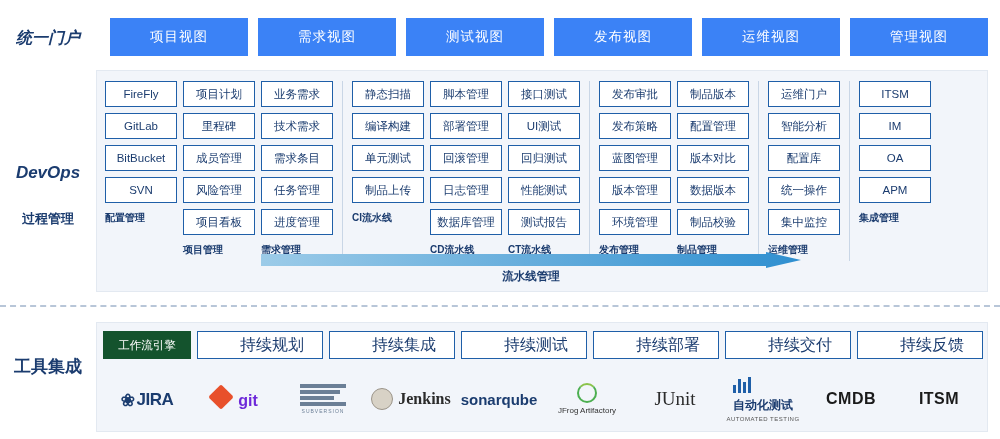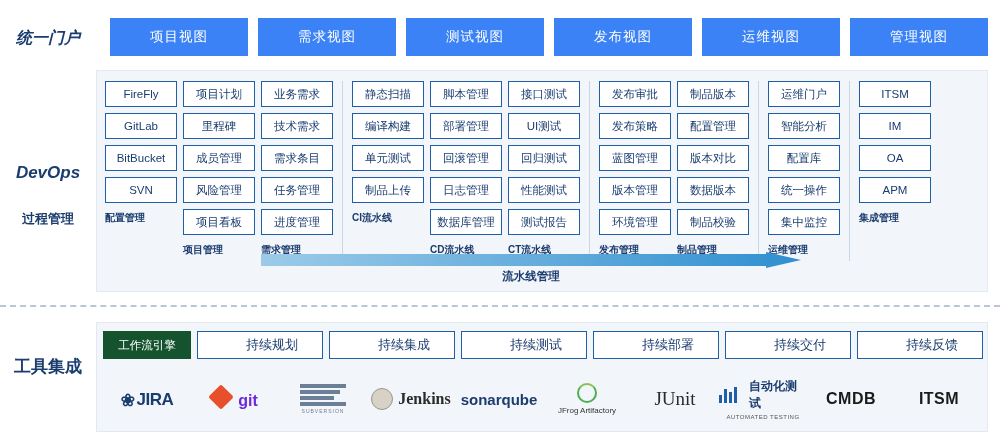--- a/index.html
+++ b/index.html
@@ -111,21 +111,21 @@
   }
   .wf-engine {
     width: 88px; height: 28px;
     background: #14532d; color: #fff;
     font-size: 11.5px;
     display: flex; align-items: center; justify-content: center;
   }
   .wf-item {
     flex: 1 1 0; height: 28px;
     border: 1px solid #1f5fa8; background: #ffffff;
-    color: #1b3c6f; font-size: 13px;
+    color: #1b3c6f; font-size: 16px;
     display: flex; align-items: center; justify-content: center; padding-left: 24px;
   }
   .logo-row {
     position: absolute; left: 6px; top: 48px;
     width: 880px; height: 56px;
     display: flex; align-items: center;
   }
   .logo {
     flex: 1 1 0;
     height: 56px;
@@ -159,21 +159,21 @@
   .sonar { color:#222; font-size:15px; }
   .sonar b { color:#1b3c6f; }
   .jfrog { display:flex; flex-direction:column; align-items:center; color:#2b2b2b; }
   .jfrog .ring {
     width:20px; height:20px; border-radius:50%;
     border:2px solid #4caf50; border-top-color:#8bc34a;
   }
   .jfrog .cap { font-size:8px; margin-top:3px; color:#333; }
   .junit { color:#2b2b2b; font-family:"Liberation Serif", serif; font-size:19px; }
   .auto { display:flex; flex-direction:column; align-items:center; color:#1b3c6f; }
-  .auto .top { display:flex; align-items:center; gap:12px; }
+  .auto .top { display:flex; gap:4px;flex-direction:column; }
   .auto .bars { display:flex; gap:2px; align-items:flex-end; height:16px; }
   .auto .bars i { width:3px; background:#1f5fa8; }
   .auto .bars i:nth-child(1){height:8px;}
   .auto .bars i:nth-child(2){height:14px;}
   .auto .bars i:nth-child(3){height:11px;}
   .auto .bars i:nth-child(4){height:16px;}
   .auto .name { font-size:12px; font-weight:bold; }
   .auto .cap { font-size:6px; letter-spacing:0.5px; color:#555; margin-top:2px; }
   .cmdb, .itsm { font-weight:bold; font-size:16px; color:#1a1a1a; letter-spacing:0.5px; }
 </style>

